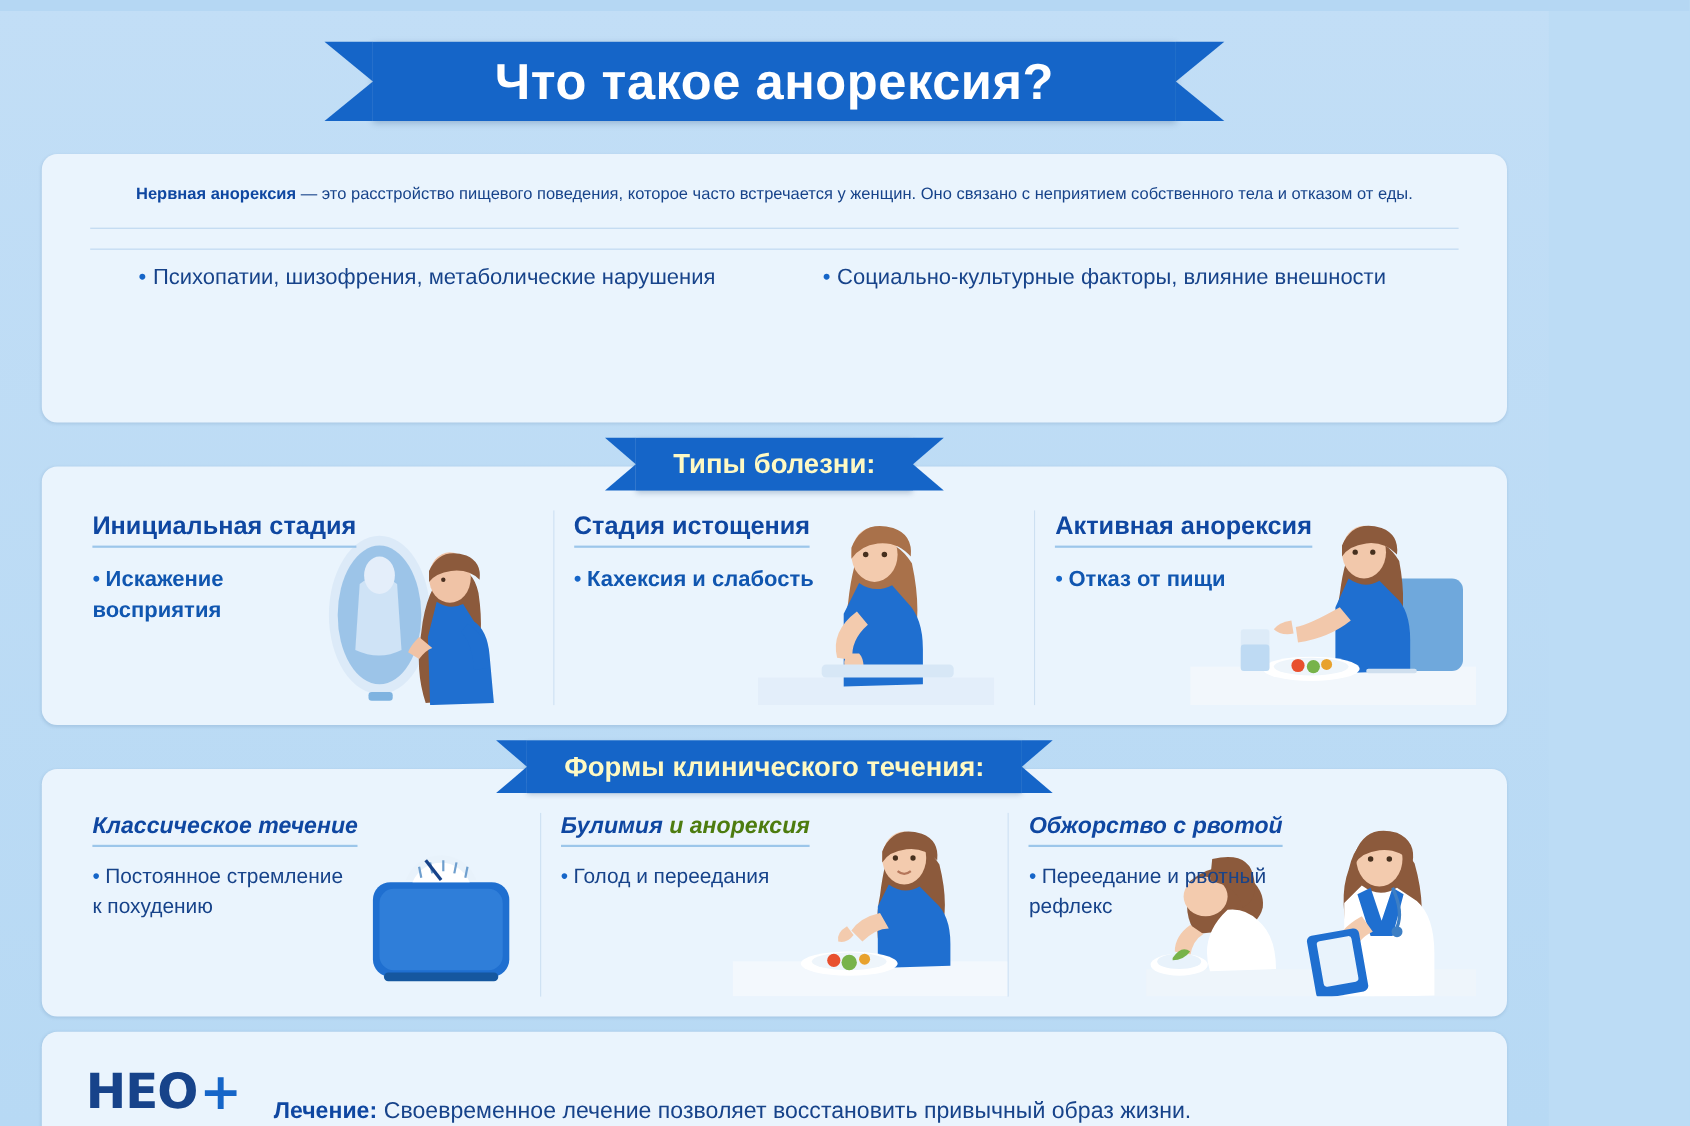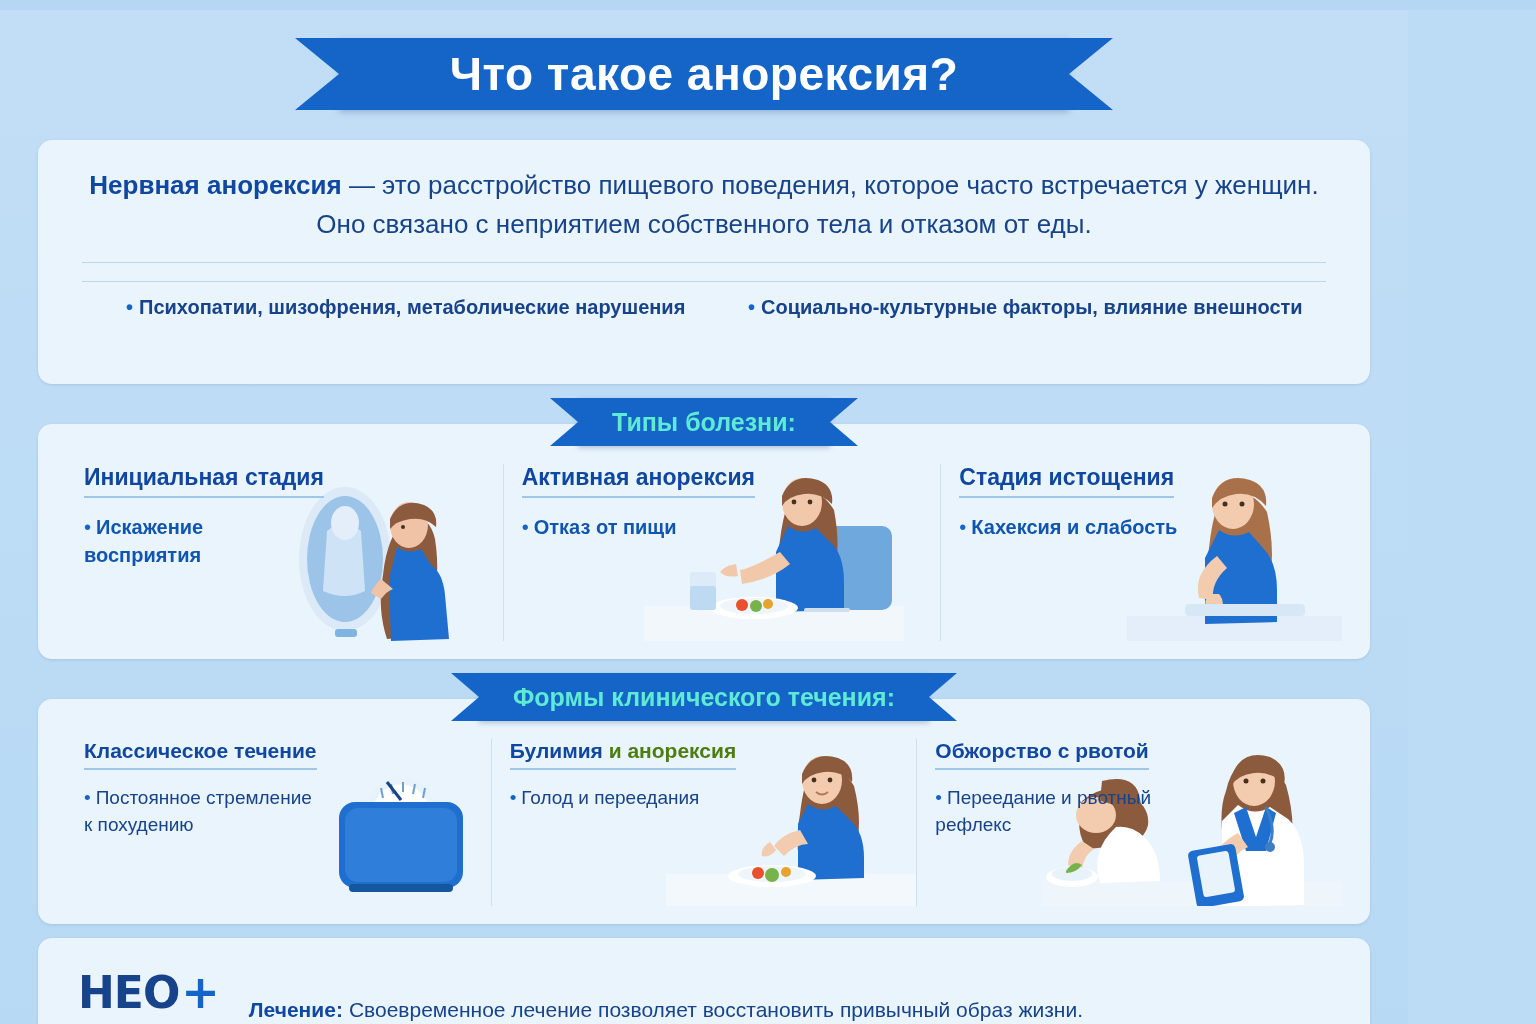--- a/index.html
+++ b/index.html
@@ -73,21 +73,21 @@
     box-sizing: border-box;
   }
 
   
   .intro-panel {
     margin-top: 30px;
     padding: 26px 44px 28px 44px;
     height: 244px;
   }
   .intro-text {
-    font-size: 26px;
+    font-size: 15px;
     color: #17438a;
     line-height: 1.5;
     text-align: center;
   }
   .intro-text .lead {
     color: #0f47a1;
     font-weight: bold;
   }
   .divider {
     height: 1px;
@@ -95,21 +95,20 @@
     margin: 18px 0 14px 0;
   }
   .causes-head {
     font-size: 23px;
     font-weight: bold;
     color: #0f47a1;
     margin-bottom: 12px;
   }
   .causes-row {
     display: flex;
-    font-weight: bold;
   }
   .cause {
     flex: 1;
     font-size: 20px;
     color: #17438a;
     padding-left: 44px;
     box-sizing: border-box;
   }
   .cause .bullet { color: #1565c8; margin-right: 6px; }
 
@@ -117,21 +116,21 @@
   .sect-ribbon-wrap {
     display: flex;
     justify-content: center;
     position: relative;
     z-index: 5;
     margin-top: 14px;
     margin-bottom: -22px;
   }
   .sect-ribbon {
     background: #1565c8;
-    color: #5eead4;
+    color: #fef9c3;
     font-weight: bold;
     font-size: 25px;
     height: 48px;
     line-height: 48px;
     padding: 0 34px;
     position: relative;
     box-shadow: 0 2px 5px rgba(10,50,100,0.25);
   }
   .sect-ribbon::before {
     content: "";
@@ -188,21 +187,21 @@
     font-size: 20px;
     color: #17438a;
     line-height: 1.4;
     position: relative;
     z-index: 3;
     max-width: 62%;
   }
   .card-item .bullet { color: #1565c8; margin-right: 5px; }
   .card-item .strong { font-weight: bold; color: #1056b0; }
 
-  .forms-panel .card-title { font-size: 21px; }
+  .forms-panel .card-title { font-size: 21px; font-style: italic; }
   .forms-panel .card-item { font-size: 19px; }
 
   
   .art {
     position: absolute;
     right: 0;
     bottom: 0;
     z-index: 1;
     pointer-events: none;
   }
@@ -288,20 +287,39 @@
         <path d="M70 70 q16 -14 34 0 l4 60 q-20 10 -42 0 z" fill="#cfe3f6"></path>
         <ellipse cx="88" cy="62" rx="14" ry="17" fill="#e4eefa"></ellipse>
         <rect x="78" y="168" width="22" height="8" rx="3" fill="#7fb3e0"></rect>
         <path d="M150 56 q22 -4 28 22 q6 40 -4 68 q-4 22 -18 30 l-26 2 q-10 -30 -4 -64 q4 -40 24 -58 z" fill="#8c5a3c"></path>
         <ellipse cx="152" cy="64" rx="19" ry="23" fill="#f0c3a6"></ellipse>
         <path d="M133 58 q10 -22 34 -14 q14 6 12 22 q-10 -10 -26 -8 q-14 2 -20 10 z" fill="#8c5a3c"></path>
         <path d="M140 86 q12 8 24 2 l10 16 q12 8 14 30 l4 44 l-58 2 l-2 -62 z" fill="#1f6fd0"></path>
         <path d="M168 106 q18 10 20 40 l-14 2 q-2 -26 -12 -34 z" fill="#1f6fd0"></path>
         <path d="M124 118 q-8 8 -10 14 l10 6 q6 -8 12 -10 z" fill="#f0c3a6"></path>
         <circle cx="146" cy="66" r="2" fill="#4a3020"></circle>
+      </svg>
+    </div>
+
+    <div class="card">
+      <div class="card-title">Стадия истощения</div>
+      <div class="card-item">
+        <span class="bullet">•</span><span class="strong">Кахексия и слабость</span>
+      </div>
+      <svg class="art" width="215" height="185" viewBox="0 0 215 185">
+        <rect x="0" y="160" width="215" height="25" fill="#e3eefa"></rect>
+        <path d="M96 40 q26 -12 44 16 q10 46 0 78 q-4 20 -18 26 l-38 2 q-8 -38 -2 -70 q4 -38 14 -52 z" fill="#a9714a"></path>
+        <ellipse cx="106" cy="48" rx="21" ry="25" fill="#f3cbae"></ellipse>
+        <path d="M85 42 q10 -26 38 -18 q18 6 16 26 q-12 -14 -30 -12 q-16 2 -24 14 z" fill="#a9714a"></path>
+        <circle cx="98" cy="48" r="2.5" fill="#46301e"></circle>
+        <circle cx="115" cy="48" r="2.5" fill="#46301e"></circle>
+        <path d="M92 74 q14 10 30 2 l14 16 q14 14 14 42 l0 32 l-72 2 l0 -66 z" fill="#1f6fd0"></path>
+        <path d="M90 100 q-24 18 -18 42 l14 2 q-2 -18 14 -32 z" fill="#f3cbae"></path>
+        <path d="M82 138 q-6 8 -2 14 l16 -2 q0 -8 -4 -12 z" fill="#f3cbae"></path>
+        <rect x="58" y="148" width="120" height="12" rx="4" fill="#d7e7f6"></rect>
       </svg>
     </div>
 
     <div class="card">
       <div class="card-title">Активная анорексия</div>
       <div class="card-item">
         <span class="bullet">•</span><span class="strong">Отказ от пищи</span>
       </div>
       <svg class="art" width="260" height="185" viewBox="0 0 260 185">
         <rect x="0" y="150" width="260" height="35" fill="#f2f7fc"></rect>
@@ -317,39 +335,20 @@
         <ellipse cx="110" cy="152" rx="44" ry="11" fill="#ffffff"></ellipse>
         <ellipse cx="110" cy="150" rx="34" ry="8" fill="#eef5fb"></ellipse>
         <circle cx="98" cy="149" r="6" fill="#e8502e"></circle>
         <circle cx="112" cy="150" r="6" fill="#77b34a"></circle>
         <circle cx="124" cy="148" r="5" fill="#e8a22e"></circle>
         <rect x="46" y="116" width="26" height="38" rx="3" fill="#dbeaf7" opacity="0.9"></rect>
         <rect x="46" y="130" width="26" height="24" rx="3" fill="#bcd9f2" opacity="0.95"></rect>
         <rect x="160" y="152" width="46" height="4" rx="2" fill="#cfdfee"></rect>
       </svg>
     </div>
-
-    <div class="card">
-      <div class="card-title">Стадия истощения</div>
-      <div class="card-item">
-        <span class="bullet">•</span><span class="strong">Кахексия и слабость</span>
-      </div>
-      <svg class="art" width="215" height="185" viewBox="0 0 215 185">
-        <rect x="0" y="160" width="215" height="25" fill="#e3eefa"></rect>
-        <path d="M96 40 q26 -12 44 16 q10 46 0 78 q-4 20 -18 26 l-38 2 q-8 -38 -2 -70 q4 -38 14 -52 z" fill="#a9714a"></path>
-        <ellipse cx="106" cy="48" rx="21" ry="25" fill="#f3cbae"></ellipse>
-        <path d="M85 42 q10 -26 38 -18 q18 6 16 26 q-12 -14 -30 -12 q-16 2 -24 14 z" fill="#a9714a"></path>
-        <circle cx="98" cy="48" r="2.5" fill="#46301e"></circle>
-        <circle cx="115" cy="48" r="2.5" fill="#46301e"></circle>
-        <path d="M92 74 q14 10 30 2 l14 16 q14 14 14 42 l0 32 l-72 2 l0 -66 z" fill="#1f6fd0"></path>
-        <path d="M90 100 q-24 18 -18 42 l14 2 q-2 -18 14 -32 z" fill="#f3cbae"></path>
-        <path d="M82 138 q-6 8 -2 14 l16 -2 q0 -8 -4 -12 z" fill="#f3cbae"></path>
-        <rect x="58" y="148" width="120" height="12" rx="4" fill="#d7e7f6"></rect>
-      </svg>
-    </div>
   </div>
 
   <div class="sect-ribbon-wrap">
     <div class="sect-ribbon">Формы клинического течения:</div>
   </div>
 
   <div class="panel cards-panel forms-panel">
 
     <div class="card">
       <div class="card-title">Классическое течение</div>

